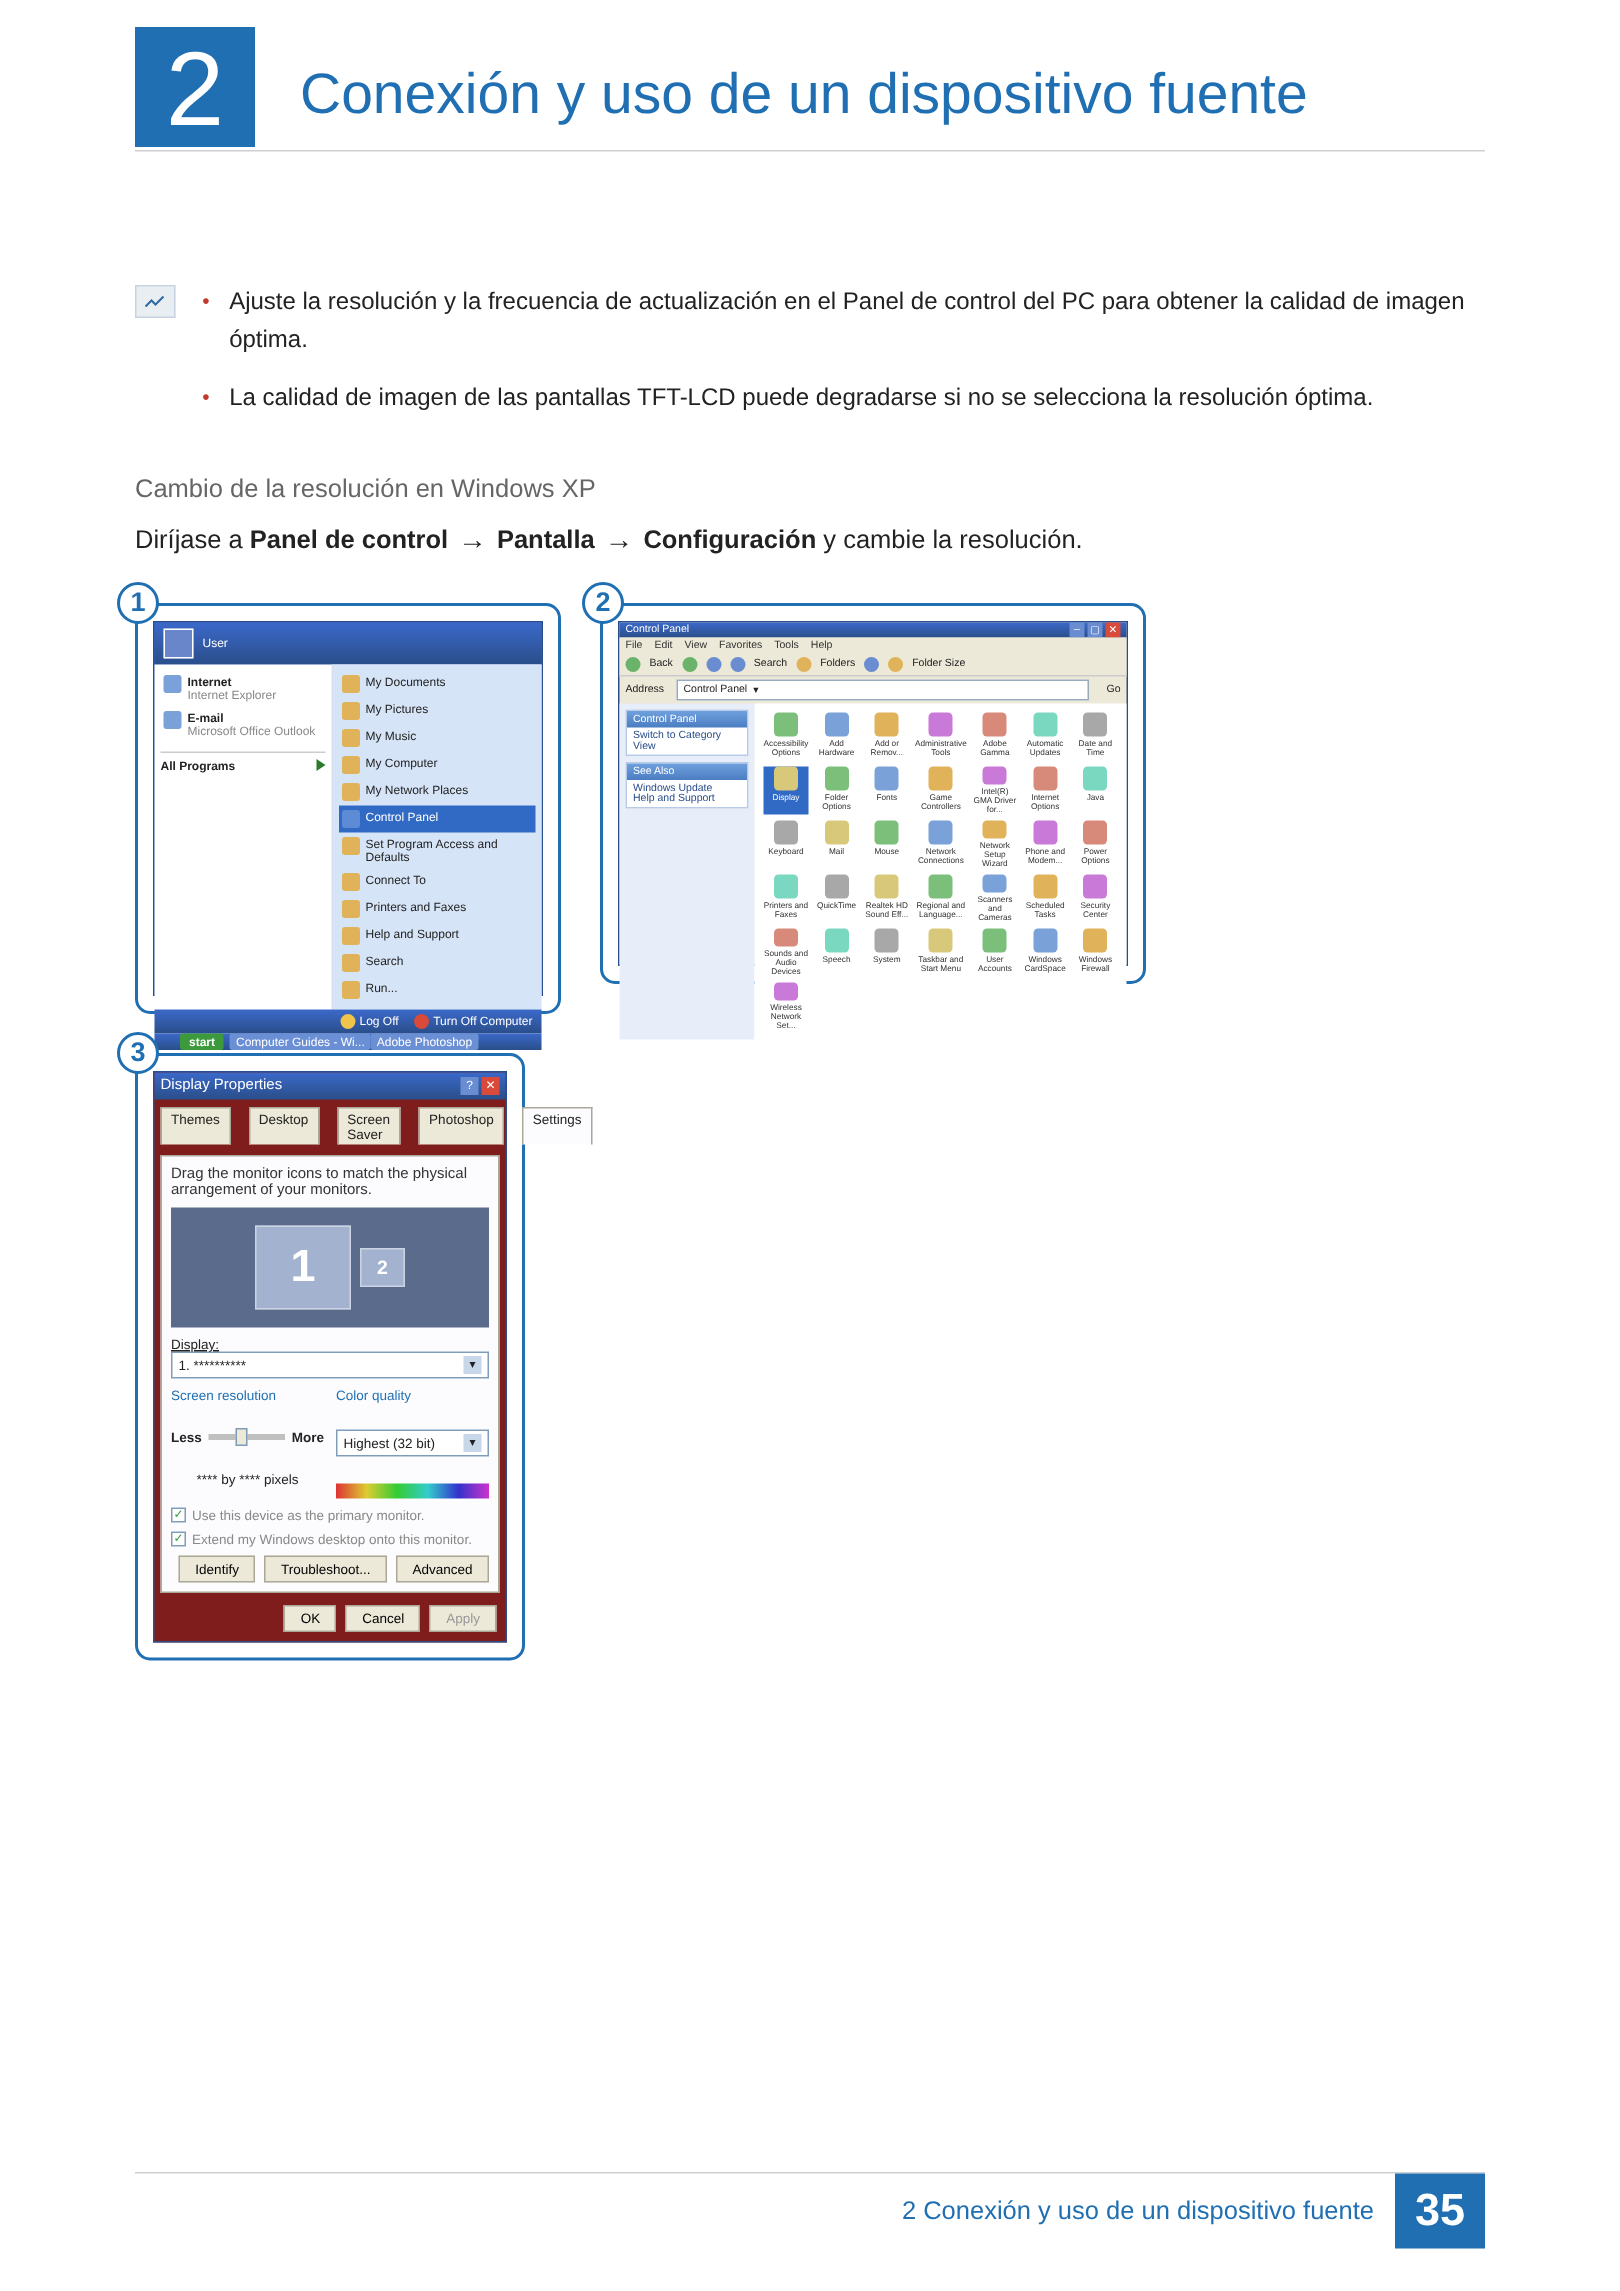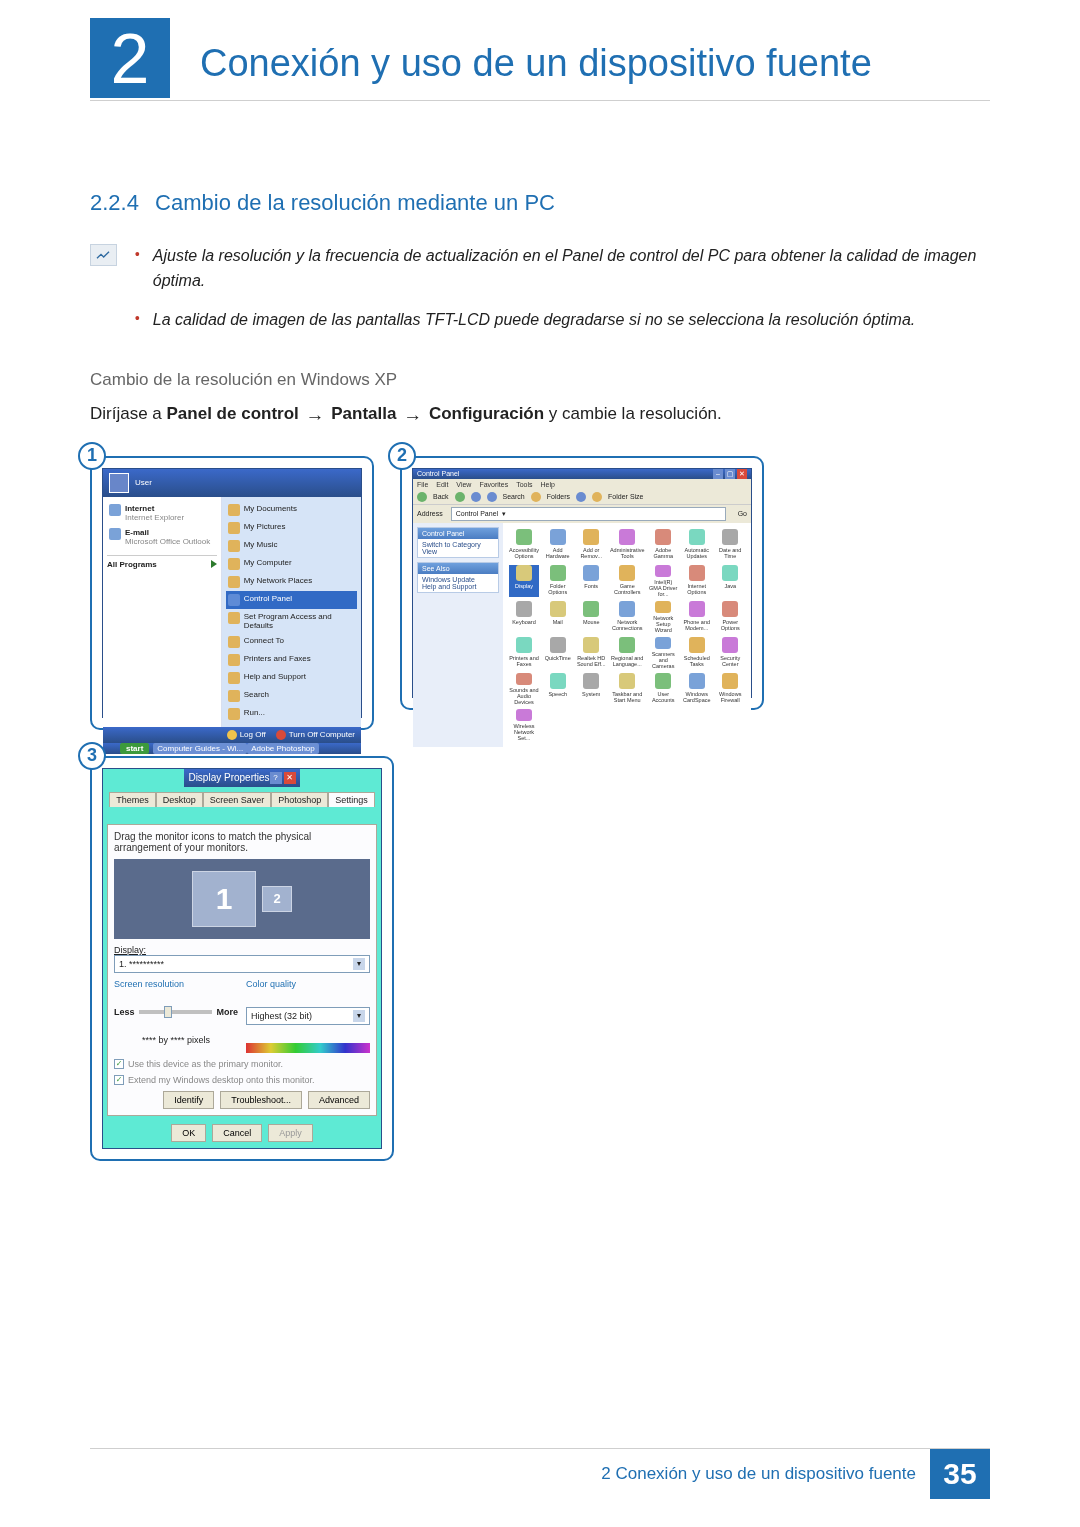--- a/index.html
+++ b/index.html
@@ -12,21 +12,21 @@
   .rule { position:absolute; top:100px; left:90px; right:90px; border-top:1px solid #cfcfcf;}
 
   
   .content { position:absolute; top:190px; left:90px; right:90px;}
   .section-head { font-size:22px; color:#1f6fb2; margin-bottom:28px; }
   .section-num { margin-right:10px; }
   .note-row { display:flex; align-items:flex-start; gap:18px; margin-bottom:24px;}
   .note-icon { width:28px; height:22px; background:#e9eef3; border:1px solid #c7d3e0; display:flex; align-items:center; justify-content:center;}
   .note-icon svg { width:16px; height:16px; stroke:#2f6aa0; fill:none; stroke-width:2;}
   ul.bullets { list-style:none; padding:0; margin:0; }
-  ul.bullets li { position:relative; padding-left:18px; font-size:16px; line-height:1.55; margin-bottom:14px; color:#222;font-style:italic;}
+  ul.bullets li { position:relative; padding-left:18px; font-size:16px; line-height:1.55; margin-bottom:14px; color:#222;}
   ul.bullets li::before { content:"•"; position:absolute; left:0; top:0; color:#c0392b; font-size:14px;}
   .subhead { font-size:17px; color:#666; margin:4px 0 10px 0;}
   .para { font-size:17px; color:#222; line-height:1.55; margin-bottom:26px;}
   .para b { font-weight:700; }
   .arrow { display:inline-block; padding:0 2px; font-size:19px; color:#222; font-weight:700; vertical-align:middle;}
 
   
   .figs { display:flex; flex-wrap:wrap; gap:26px 26px; margin-top:10px;}
   .fig { position:relative; }
   .callout { position:absolute; top:-14px; left:-12px; width:28px; height:28px; border-radius:50%; background:#fff; border:2px solid #1f6fb2; color:#1f6fb2; font-size:18px; font-weight:600; display:flex; align-items:center; justify-content:center; z-index:5;}
@@ -74,24 +74,24 @@
   .cp-icons { flex:1; background:#fff; padding:6px; display:grid; grid-template-columns:repeat(7,1fr); grid-auto-rows:32px; gap:4px 4px;}
   .cp-ic { display:flex; flex-direction:column; align-items:center; justify-content:flex-start; text-align:center; color:#333; font-size:5.5px; line-height:1.1;}
   .cp-ic .ig { width:16px; height:16px; border-radius:3px; margin-bottom:2px;}
   .cp-ic.hl { background:#316ac5; color:#fff;}
   
   .ig.c0{background:#7bbf7b;} .ig.c1{background:#7aa2d8;} .ig.c2{background:#e0b35b;}
   .ig.c3{background:#c97ad8;} .ig.c4{background:#d88a7a;} .ig.c5{background:#7ad8c0;}
   .ig.c6{background:#a8a8a8;} .ig.c7{background:#d8c97a;}
 
   
-  .dp { width:280px; border:1px solid #2a4e8a; background:#5eead4; font-size:9px; display:flex; flex-direction:column;align-items:center;}
+  .dp { width:236px; border:1px solid #2a4e8a; background:#7f1d1d; font-size:9px; display:flex; flex-direction:column;}
   .dp-title { height:18px; background:linear-gradient(#3b69c9,#2a4e8a); color:#fff; display:flex; align-items:center; justify-content:space-between; padding:0 4px; font-size:10px;}
   .dp-title .wbtns span{width:12px;height:12px;font-size:8px;}
-  .dp-tabs { display:flex; padding:4px 4px 18px 4px; gap:0;}
+  .dp-tabs { display:flex; padding:4px 4px 8px 4px; gap:12px;}
   .dp-tab { border:1px solid #aca899; border-bottom:none; padding:2px 6px; background:#ece9d8; font-size:9px; position:relative; top:1px;}
   .dp-tab.active { background:#fcfcfe; z-index:2;}
   .dp-body { border:1px solid #aca899; background:#fcfcfe; margin:0 4px 4px 4px; padding:6px; display:flex; flex-direction:column; gap:6px;}
   .dp-instr { font-size:10px; color:#333;}
   .dp-monarea { background:#5a6b8c; height:80px; display:flex; align-items:center; justify-content:center; gap:6px;}
   .mon { background:#a2b2cf; color:#fff; display:flex; align-items:center; justify-content:center; border:1px solid #ccd4e4;}
   .mon.m1{width:64px;height:56px;font-size:30px;font-weight:700;}
   .mon.m2{width:30px;height:26px;font-size:13px;font-weight:700;}
   .dp-row { display:flex; gap:8px;}
   .dp-col { flex:1; display:flex; flex-direction:column; gap:18px;}
@@ -115,24 +115,20 @@
 </style>
 </head>
 <body>
 
 <div class="page">
   <div class="chap-block">2</div>
   <div class="chap-title">Conexión y uso de un dispositivo fuente</div>
   <div class="rule"></div>
 
   <div class="content">
-    <div class="section-head">
-      <span class="section-num">2.2.4</span>
-      <span>Cambio de la resolución mediante un PC</span>
-    </div>
 
     <div class="note-row">
       <div class="note-icon">
         <svg viewBox="0 0 24 24">
             <path d="M3 17l6-6 4 4 8-8"></path>
           </svg>
       </div>
       <ul class="bullets" id="bullets">
           <li>Ajuste la resolución y la frecuencia de actualización en el Panel de control del PC para obtener la calidad de imagen óptima.</li>
           <li>La calidad de imagen de las pantallas TFT-LCD puede degradarse si no se selecciona la resolución óptima.</li>

